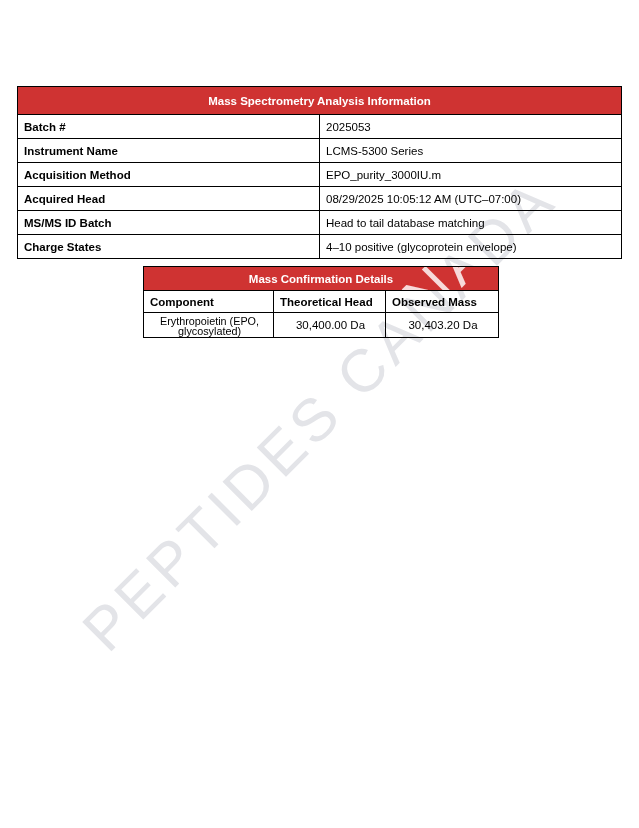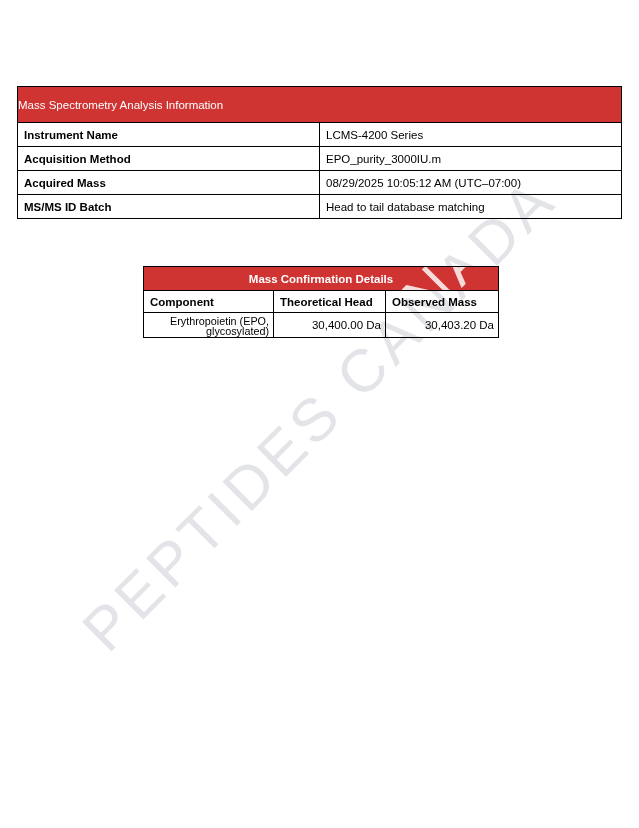--- a/index.html
+++ b/index.html
@@ -61,25 +61,25 @@
     background: transparent;
     vertical-align: middle;
   }
 
   .analysis-table {
     left: 17px; top: 86px;
     width: 605px;
     border: 1.5px solid #000000;
   }
   .analysis-table th.red-band {
-    height: 36px;
+    height: 28px;
     background: #cf3332;
     color: #ffffff;
-    font-weight: normal;
-    text-align: left;
+    font-weight: bold;
+    text-align: center;
     position: relative;
     overflow: hidden;
   }
   .analysis-table td { height: 24px; padding: 0 0 0 6px; text-align: left; }
   .analysis-table td.lbl { width: 300px; font-weight: bold; }
 
   .confirmation-table {
     left: 143px; top: 266px;
     width: 355px;
     border: 1.5px solid #000000;
@@ -94,21 +94,21 @@
     overflow: hidden;
   }
   .confirmation-table th.col-head {
     height: 22px;
     font-weight: bold;
     text-align: left;
     padding: 0 0 0 6px;
     background: transparent;
     margin-left: 24px;
   }
-  .confirmation-table td { height: 25px; padding: 0 4px 0 6px; text-align: right; }
+  .confirmation-table td { height: 25px; padding: 0 4px 0 6px; text-align: center; }
   .confirmation-table td.component {
     font-size: 10.8px;
     line-height: 10.5px;
     padding-top: 2px;
   }
   .confirmation-table col.c1 { width: 130px; }
   .confirmation-table col.c2 { width: 112px; }
   .confirmation-table col.c3 { width: 113px; }
 
   .band-title { position: relative; z-index: 2; }
@@ -128,34 +128,42 @@
         <th class="red-band" colspan="2">
           <div class="wm-clip h1">
             
           </div>
           <span class="band-title">Mass Spectrometry Analysis Information</span>
         </th>
       </tr>
     </thead>
     <tbody>
       <tr>
+        <td class="lbl">Batch #</td>
+        <td class="val">2025053</td>
+      </tr>
+      <tr>
         <td class="lbl">Instrument Name</td>
-        <td class="val">LCMS-4200 Series</td>
+        <td class="val">LCMS-5300 Series</td>
       </tr>
       <tr>
         <td class="lbl">Acquisition Method</td>
         <td class="val">EPO_purity_3000IU.m</td>
       </tr>
       <tr>
-        <td class="lbl">Acquired Mass</td>
+        <td class="lbl">Acquired Head</td>
         <td class="val">08/29/2025 10:05:12 AM (UTC–07:00)</td>
       </tr>
       <tr>
         <td class="lbl">MS/MS ID Batch</td>
         <td class="val">Head to tail database matching</td>
+      </tr>
+      <tr>
+        <td class="lbl">Charge States</td>
+        <td class="val">4–10 positive (glycoprotein envelope)</td>
       </tr>
     </tbody>
   </table>
 
   <table class="confirmation-table">
     <colgroup>
       <col class="c1">
         <col class="c2">
         <col class="c3">
     </colgroup>

